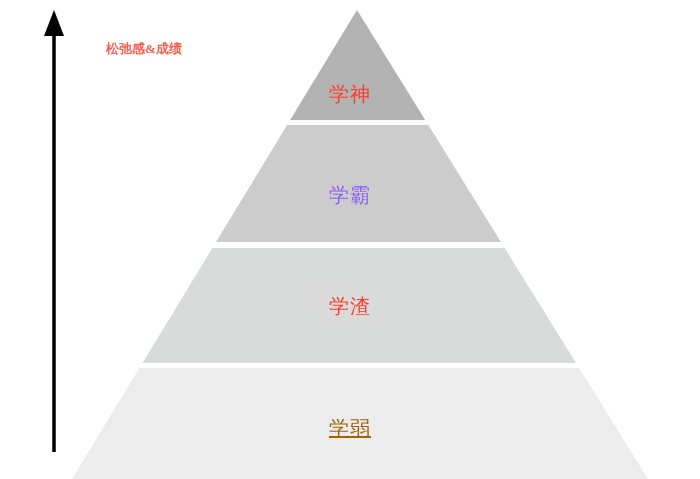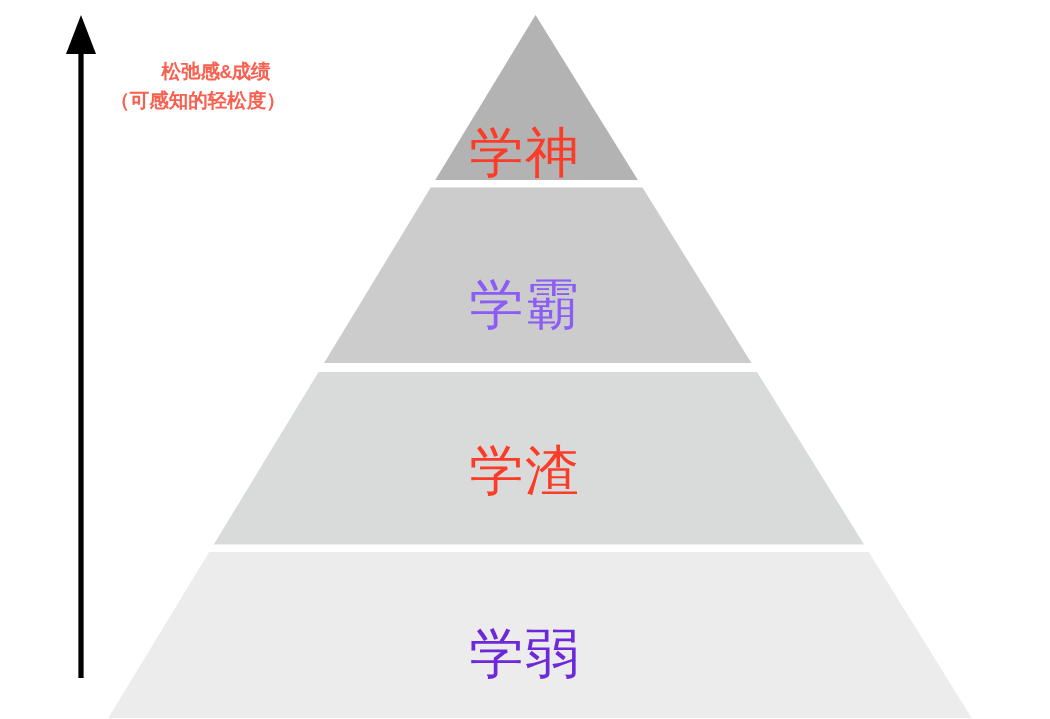--- a/index.html
+++ b/index.html
@@ -21,42 +21,42 @@
     top: 0;
     width: 700px;
     height: 479px;
   }
   .tier-label {
     position: absolute;
     left: 0;
     width: 700px;
     text-align: center;
     color: #fa3c28;
-    font-size: 36px;
+    font-size: 20px;
     line-height: 1;
     letter-spacing: 1px;
     white-space: nowrap;
     font-family: "Liberation Sans", "DejaVu Sans", sans-serif;
   }
   #tier-label-0 { top: 84px; }
   #tier-label-1 { top: 185px; }
   #tier-label-2 { top: 296px; }
   #tier-label-3 { top: 418px; }
 
   #axis-caption {
     position: absolute;
     left: 52px;
     top: 40px;
     width: 160px;
     text-align: center;
     color: #fa6050;
     font-size: 13px;
     line-height: 1.45;
     font-weight: bold;
-    font-family: Liberation Mono, monospace;
+    font-family: Liberation Serif, serif;
   }
   #axis-caption .cap-line {
     display: block;
     white-space: nowrap;
   }
   #axis-caption .cap-line-0 { padding-left: 24px; }
 </style>
 </head>
 <body>
 
@@ -73,20 +73,19 @@
       <polygon id="tier-shape-0" points="357.00,10.00 357.00,10.00 425.25,120.00 290.16,120.00" fill="#b3b3b3"></polygon>
       <polygon id="tier-shape-1" points="287.12,125.00 428.35,125.00 500.95,242.00 216.02,242.00" fill="#cccccc"></polygon>
       <polygon id="tier-shape-2" points="212.37,248.00 504.67,248.00 576.03,363.00 142.49,363.00" fill="#d9dbda"></polygon>
       <polygon id="tier-shape-3" points="139.45,368.00 579.13,368.00 648.00,479.00 72.00,479.00" fill="#ececec"></polygon>
     </g>
   </svg>
 
   <div id="tier-label-0" class="tier-label" style="color: rgb(250, 60, 40);">学神</div>
   <div id="tier-label-1" class="tier-label" style="color: #8b5cf6;">学霸</div>
   <div id="tier-label-2" class="tier-label" style="color: rgb(250, 60, 40); text-align: center;">学渣</div>
-  <div id="tier-label-3" class="tier-label" style="color: #6d28d9;">学弱</div>
+  <div id="tier-label-3" class="tier-label" style="color: #a16207; text-decoration: underline;">学弱</div>
 
   <div id="axis-caption" style="color: rgb(250, 96, 80);">
     <span class="cap-line cap-line-0">松弛感&amp;成绩</span>
-    <span class="cap-line cap-line-1">（可感知的轻松度）</span>
   </div>
 
 </div>
 
 </body></html>

